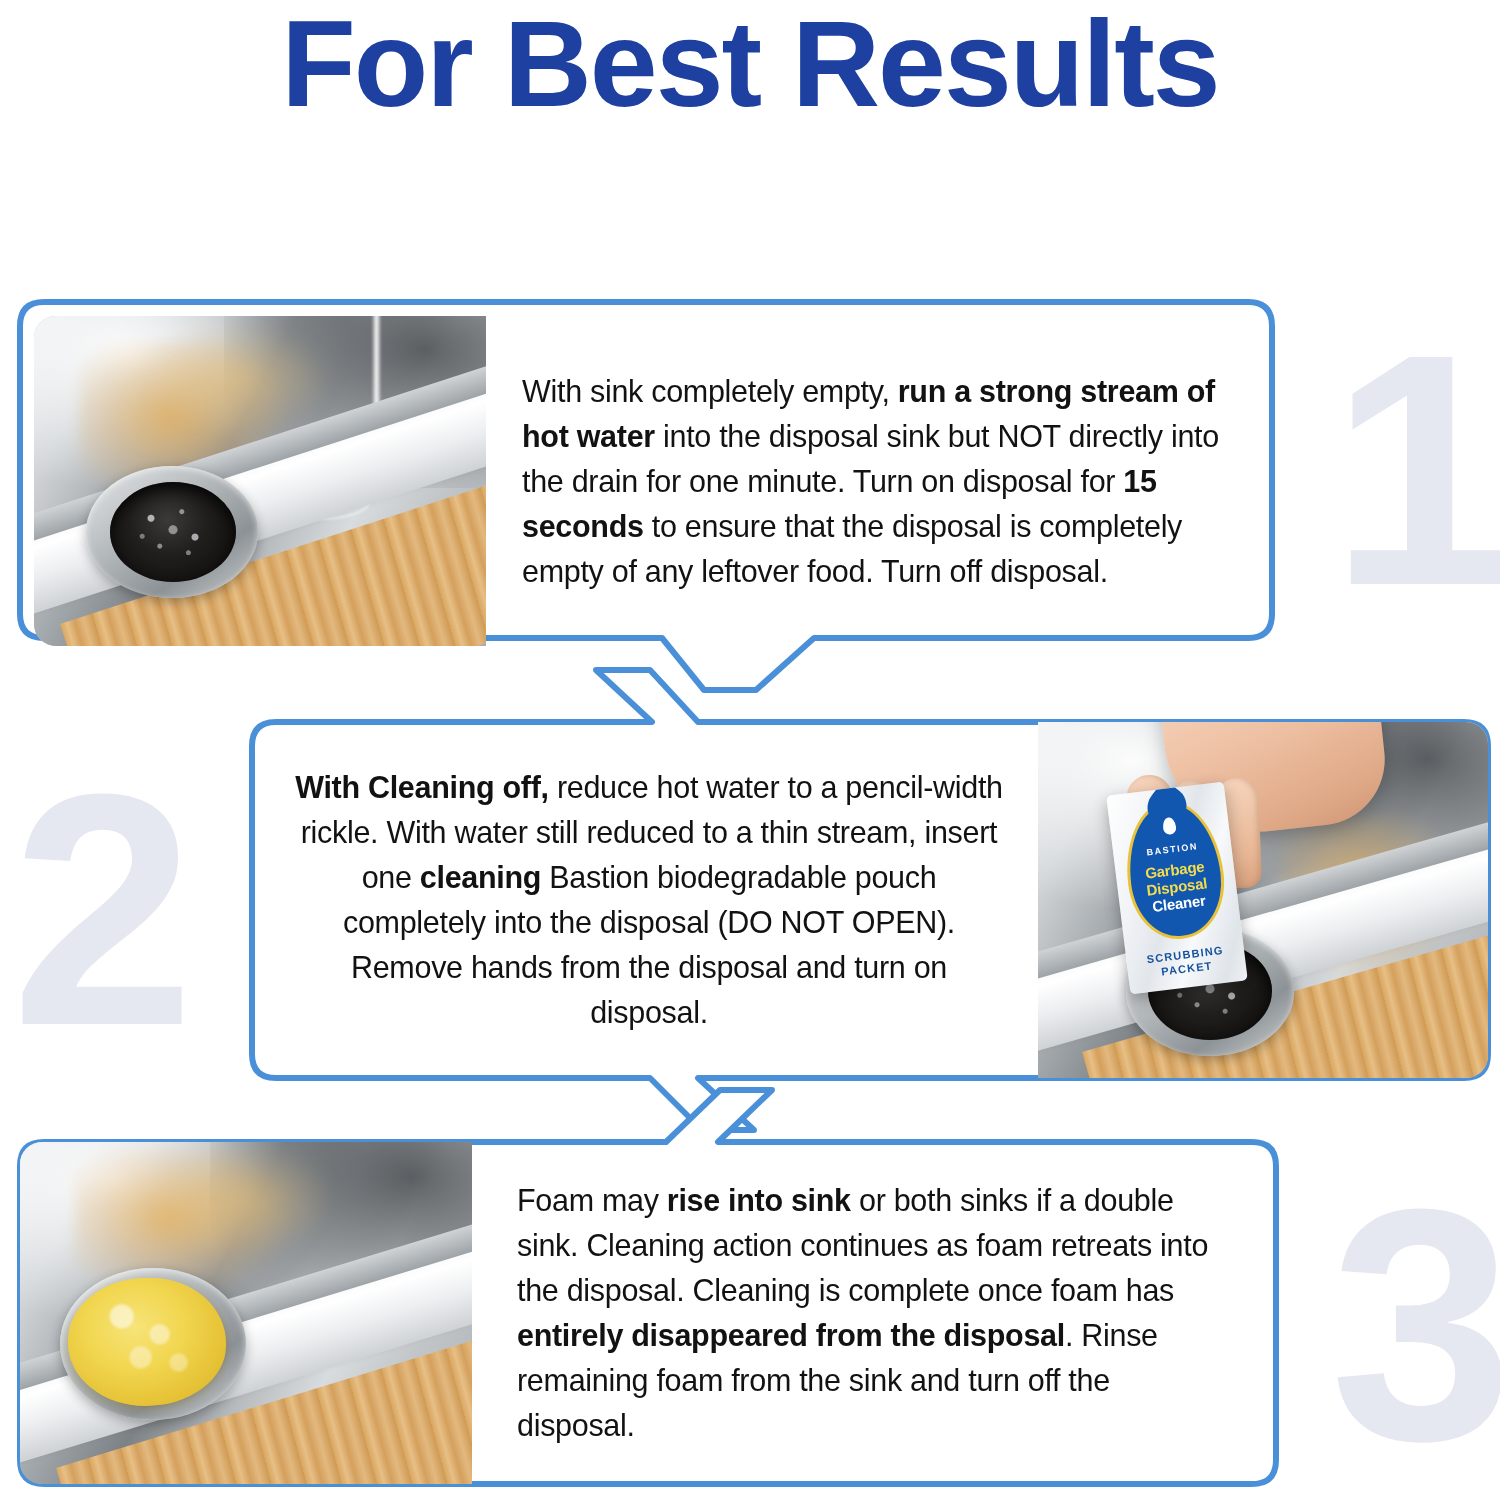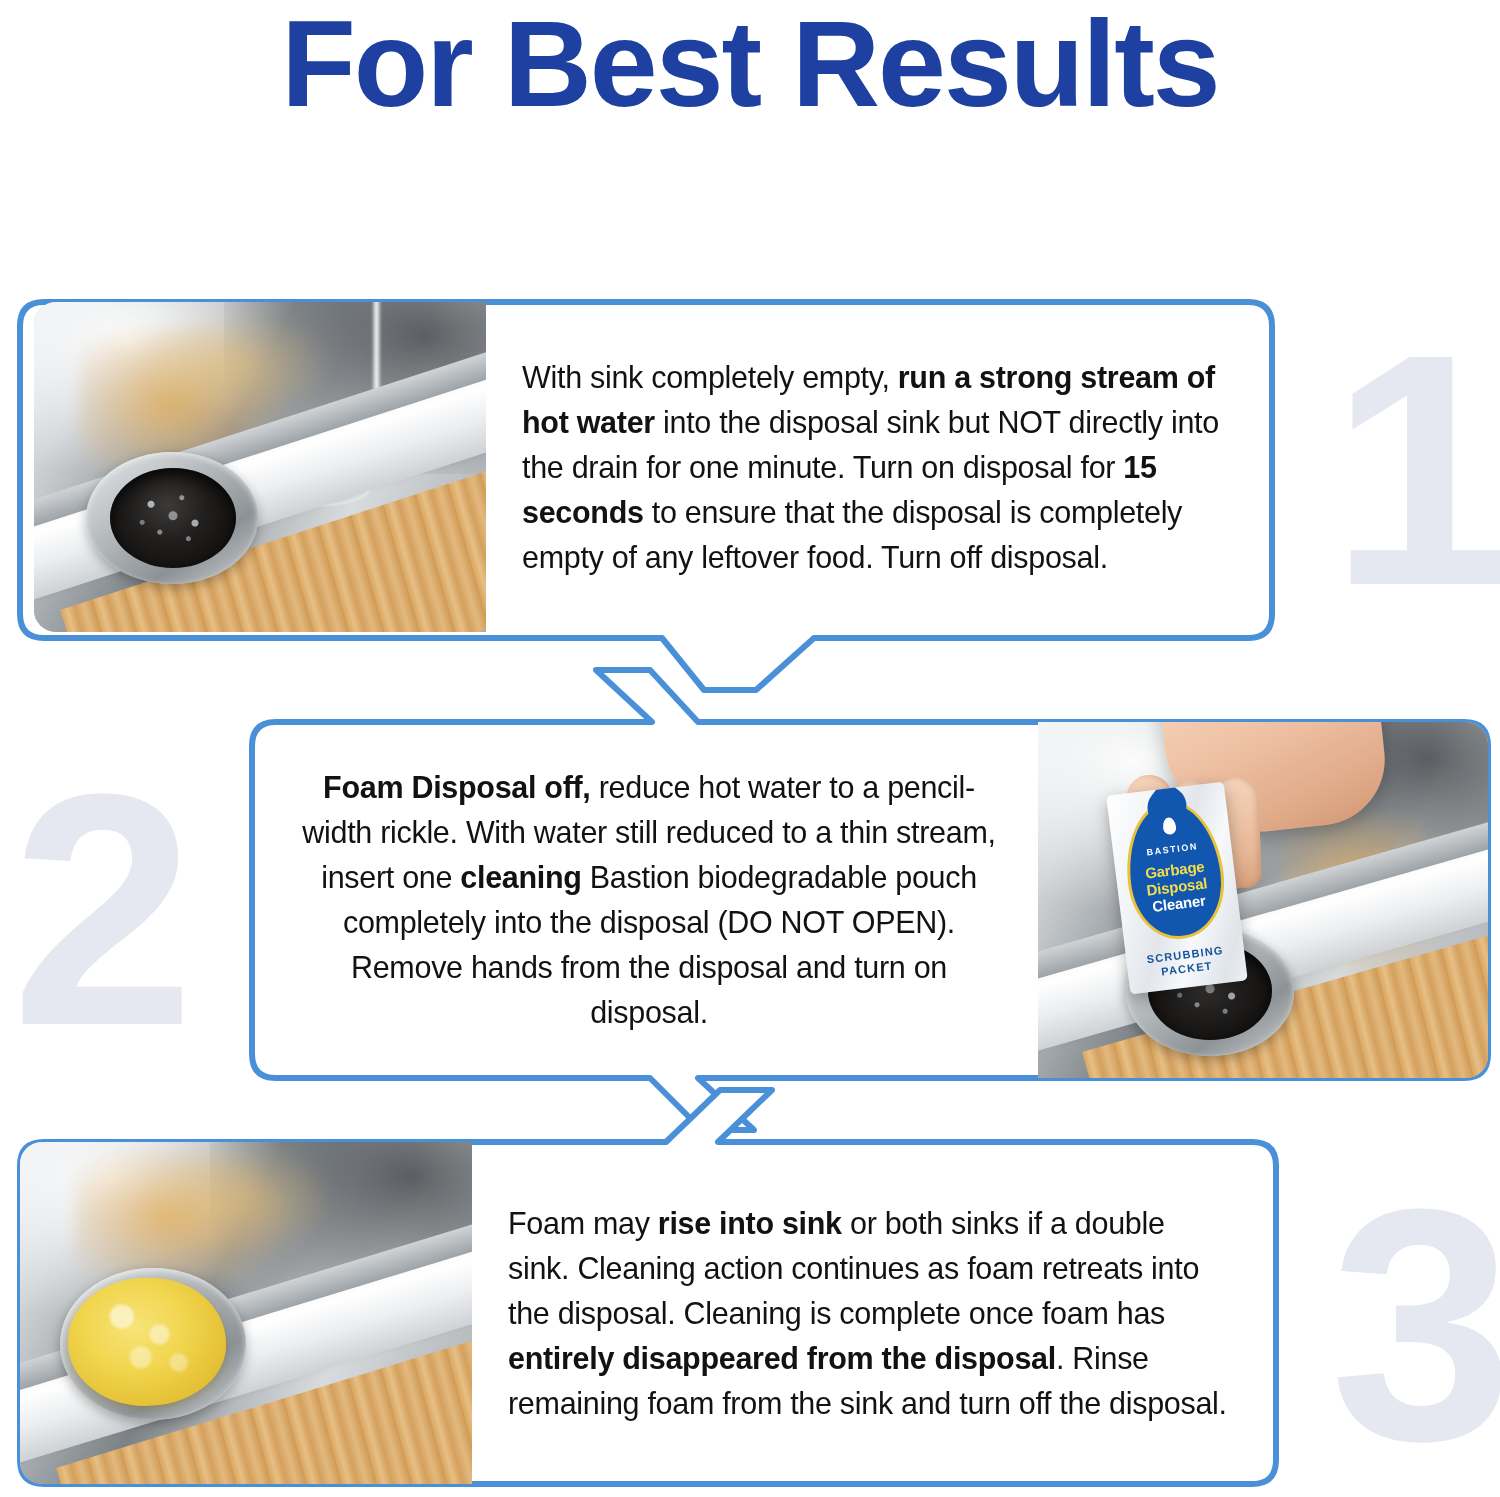--- a/index.html
+++ b/index.html
@@ -201,21 +201,21 @@
   <div class="ghost-num" id="ghost-1">1</div>
   <div class="ghost-num" id="ghost-2">2</div>
   <div class="ghost-num" id="ghost-3">3</div>
 
   <div class="bubble" id="bubble-1" style="left:14px;top:296px;width:1264px;height:400px;">
     <svg width="1264" height="400" viewBox="0 0 1264 400" aria-hidden="true">
       <path d="M 30 6 L 1234 6 Q 1258 6 1258 30 L 1258 318 Q 1258 342 1234 342
                L 800 342 L 742 394 L 690 394 L 648 342 L 30 342
                Q 6 342 6 318 L 6 30 Q 6 6 30 6 Z" fill="#ffffff" stroke="#4a90d9" stroke-width="6" stroke-linejoin="round" stroke-linecap="round"></path>
     </svg>
-    <div class="bubble-body" style="left:6px;top:6px;width:1252px;height:330px;padding-left:14px;">
+    <div class="bubble-body" style="left:6px;top:20px;width:1252px;height:330px;padding-left:14px;">
 
       <div class="photo" style="width:452px;height:330px;border-radius:22px 0 0 22px;">
         <div class="sink-basin"></div>
         <div class="sink-haze"></div>
         <div class="sink-dark"></div>
         <div class="warm-glow" style="left:10%;top:8%;width:46%;height:50%;"></div>
         <div class="warm-glow2" style="left:24%;top:2%;"></div>
         <div class="water-stream" style="left:338px;top:-6px;width:9px;height:170px;"></div>
         <div class="water-splash" style="left:232px;top:168px;width:100px;height:32px;"></div>
         <div class="rim" style="left:-58px;top:228px;transform:rotate(-18deg);transform-origin:left top;"></div>
@@ -235,21 +235,21 @@
   <div class="bubble" id="bubble-2" style="left:246px;top:716px;width:1248px;height:420px;">
     <svg width="1248" height="420" viewBox="0 0 1248 420" aria-hidden="true">
       <path d="M 452 6 L 404 -46 L 350 -46 L 406 6 L 30 6
                Q 6 6 6 30 L 6 338 Q 6 362 30 362 L 404 362
                L 456 414 L 508 414 L 452 362 L 1218 362
                Q 1242 362 1242 338 L 1242 30 Q 1242 6 1218 6 Z" fill="#ffffff" stroke="#4a90d9" stroke-width="6" stroke-linejoin="round" stroke-linecap="round"></path>
     </svg>
     <div class="bubble-body" style="left:6px;top:6px;width:1236px;height:356px;">
 
       <div style="flex:1;display:flex;align-items:center;padding:0 30px 0 38px;">
-        <p class="steptext align-center"><b>Foam Disposal off,</b><span> reduce hot water to a pencil-width rickle. With water still reduced to a thin stream, insert one </span><b>cleaning</b><span> Bastion biodegradable pouch completely into the disposal (DO NOT OPEN). Remove hands from the disposal and turn on disposal.</span></p>
+        <p class="steptext align-center"><b>With Cleaning off,</b><span> reduce hot water to a pencil-width rickle. With water still reduced to a thin stream, insert one </span><b>cleaning</b><span> Bastion biodegradable pouch completely into the disposal (DO NOT OPEN). Remove hands from the disposal and turn on disposal.</span></p>
       </div>
 
       <div class="photo" style="width:450px;height:356px;border-radius:0 22px 22px 0;">
         <div class="sink-basin"></div>
         <div class="sink-haze"></div>
         <div class="sink-dark"></div>
         <div class="warm-glow" style="left:54%;top:26%;width:40%;height:46%;"></div>
         <div class="rim" style="left:-30px;top:250px;transform:rotate(-16deg);transform-origin:left top;"></div>
         <div class="rim-inner" style="left:-30px;top:238px;transform:rotate(-16deg);transform-origin:left top;"></div>
         <div class="counter" style="left:44px;top:330px;transform:rotate(-16deg);transform-origin:left top;"></div>
@@ -292,19 +292,19 @@
         <div class="sink-dark"></div>
         <div class="warm-glow" style="left:12%;top:2%;width:48%;height:44%;"></div>
         <div class="warm-glow2" style="left:28%;top:0%;"></div>
         <div class="rim" style="left:-50px;top:248px;transform:rotate(-17deg);transform-origin:left top;"></div>
         <div class="rim-inner" style="left:-50px;top:236px;transform:rotate(-17deg);transform-origin:left top;"></div>
         <div class="counter" style="left:36px;top:326px;transform:rotate(-17deg);transform-origin:left top;"></div>
         <div class="drain-ring" style="left:40px;top:126px;width:186px;height:152px;"></div>
         <div class="foam" style="left:48px;top:136px;width:158px;height:128px;"></div>
       </div>
 
-      <div style="flex:1;display:flex;align-items:center;padding:0 48px 0 36px;">
+      <div style="flex:1;display:flex;align-items:center;padding:0 48px 0 36px;margin-left:9px;">
         <p class="steptext align-left"><span>Foam may </span><b>rise into sink</b><span> or both sinks if a double sink. Cleaning action continues as foam retreats into the disposal. Cleaning is complete once foam has </span><b>entirely disappeared from the disposal</b><span>. Rinse remaining foam from the sink and turn off the disposal.</span></p>
       </div>
     </div>
   </div>
 
 </div>
 
 </body></html>

